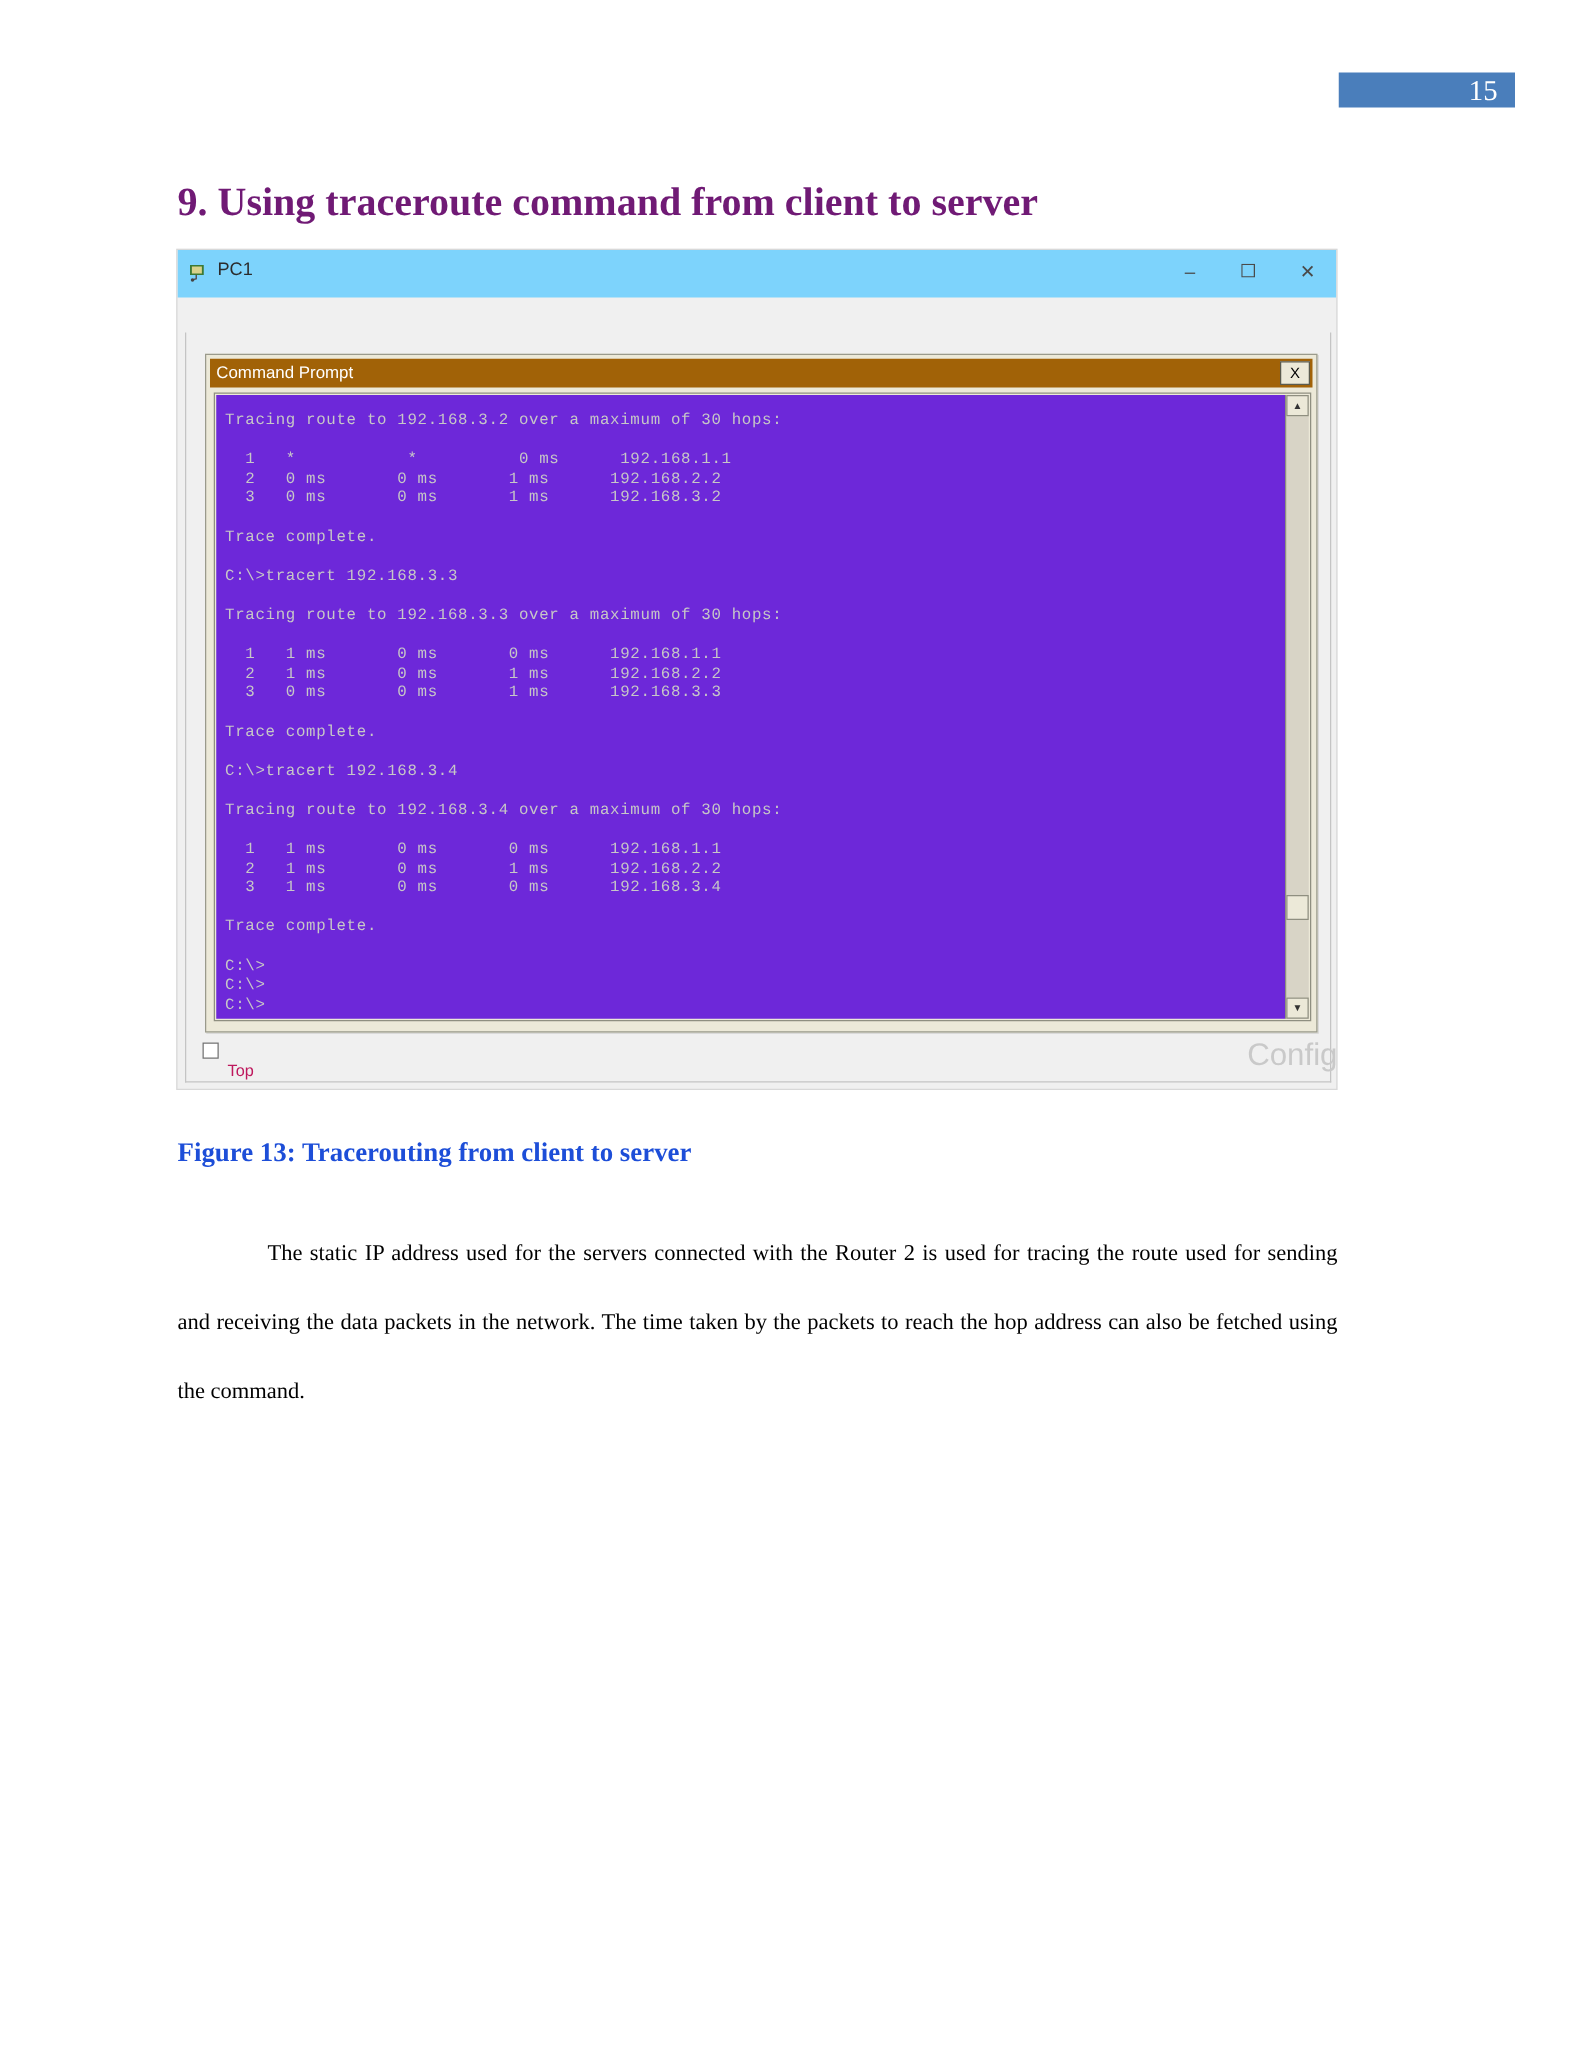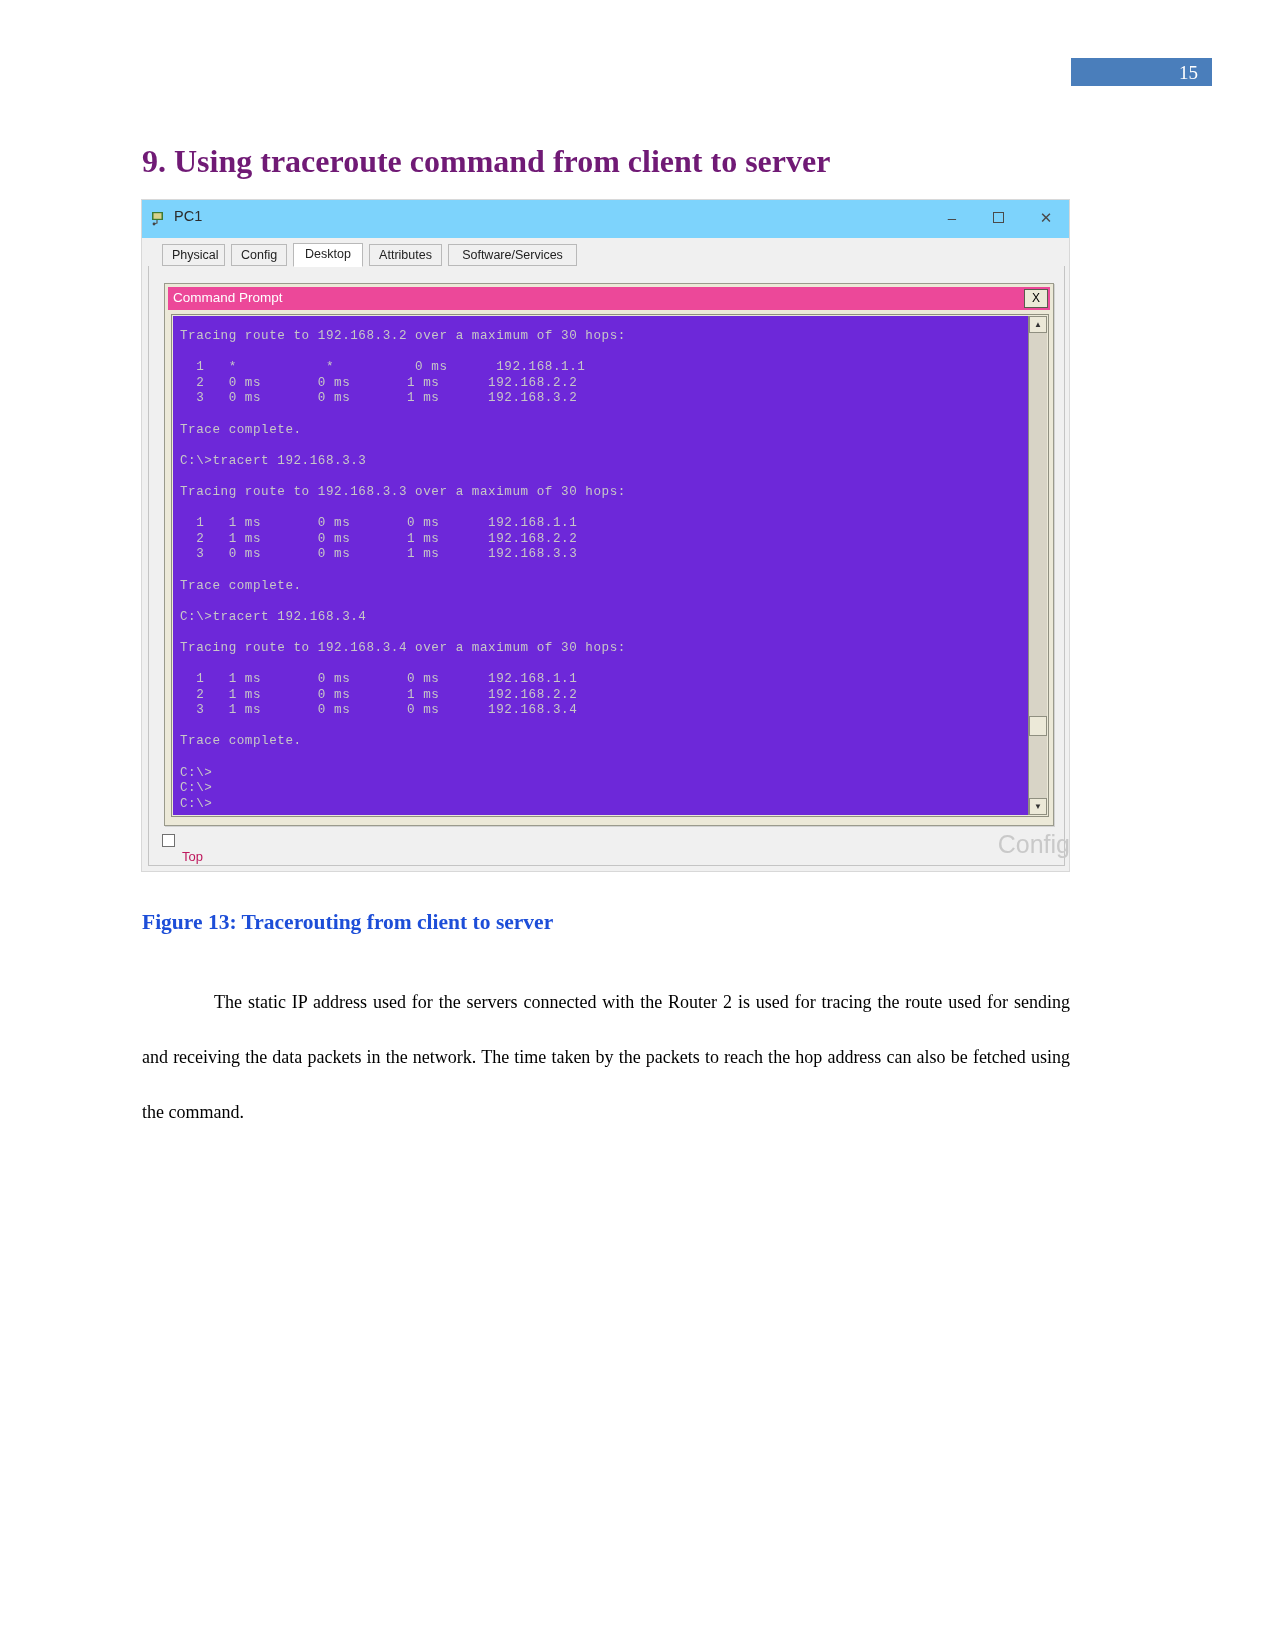--- a/index.html
+++ b/index.html
@@ -37,21 +37,21 @@
     right: 0;
     top: -10px;
     width: 141px;
     height: 28px;
     background: #4a7ebb;
   }
   .page-badge-num {
     position: absolute;
     right: 14px;
     top: 1px;
-    font-size: 19px;
+    font-size: 23px;
     color: #ffffff;
     line-height: 27px;
   }
 
   
   .section-heading {
     position: absolute;
     left: 142px;
     top: 143px;
     font-size: 32px;
@@ -165,21 +165,21 @@
     border: 1px solid #9a9a8c;
     box-sizing: border-box;
     box-shadow: 1px 1px 0 rgba(0,0,0,0.12);
   }
   .cmd-titlebar {
     position: absolute;
     left: 3px;
     top: 3px;
     right: 3px;
     height: 23px;
-    background: #ec4899;
+    background: #a16207;
   }
   .cmd-title-text {
     position: absolute;
     left: 5px;
     top: 3px;
     font-size: 13.5px;
     color: #ffffff;
     font-family: "Liberation Sans", sans-serif;
   }
   .cmd-close {
@@ -351,27 +351,20 @@
     <span class="win-title-text">PC1</span>
     <span class="win-ctrl min">–</span>
     <span class="win-ctrl max">
       <svg width="11" height="11" viewBox="0 0 11 11">
         <rect x="0.5" y="0.5" width="10" height="10" fill="none" stroke="#4a4a4a"></rect>
       </svg>
     </span>
     <span class="win-ctrl close">✕</span>
   </div>
 
-  <div class="tabstrip">
-    <div class="tab" style="left:14px;width:63px;">Physical</div>
-    <div class="tab" style="left:83px;width:56px;">Config</div>
-    <div class="tab active" style="left:145px;width:70px;">Desktop</div>
-    <div class="tab" style="left:221px;width:73px;">Attributes</div>
-    <div class="tab" style="left:300px;width:129px;">Software/Services</div>
-  </div>
 
   <div class="desktop-panel">
 
     <div class="cmd-window">
 
       <div class="cmd-titlebar">
         <span class="cmd-title-text">Command Prompt</span>
         <span class="cmd-close">X</span>
       </div>
 

